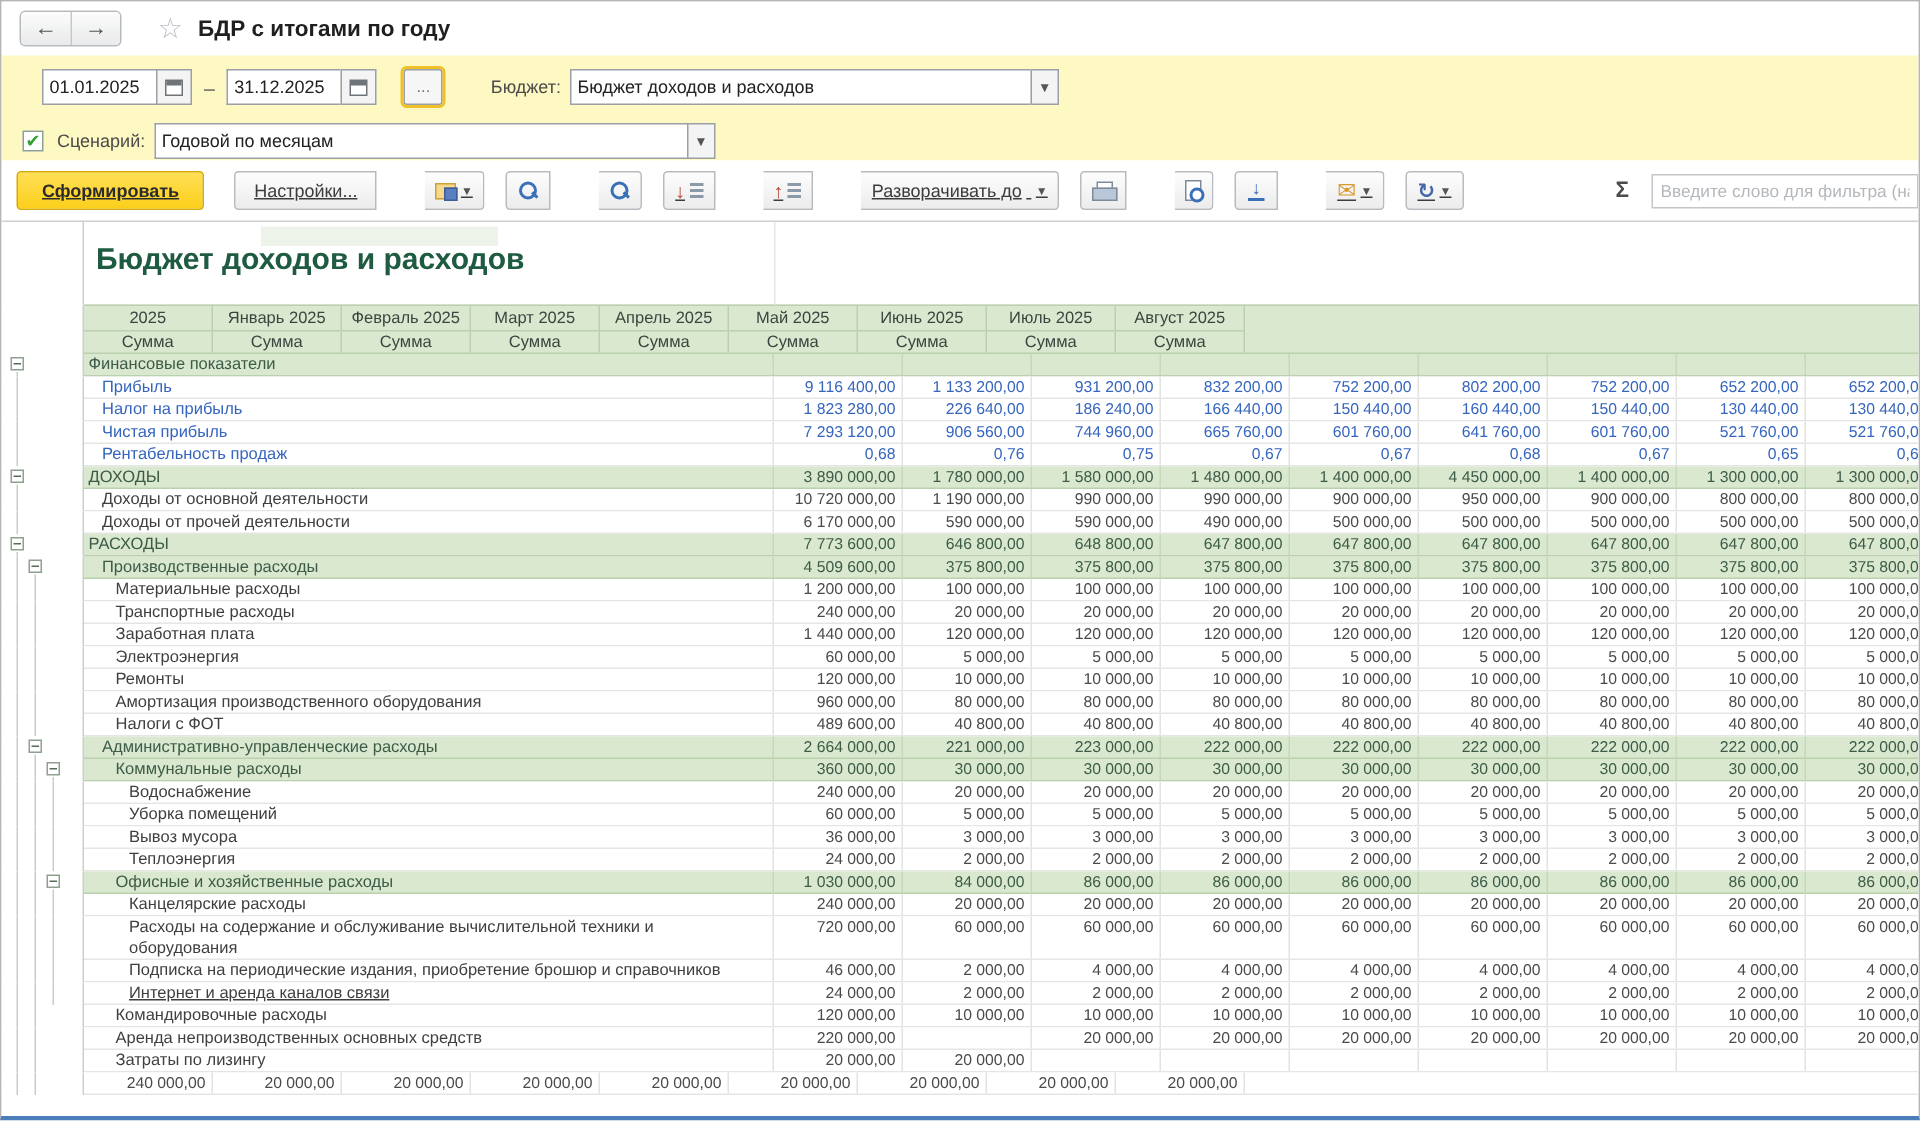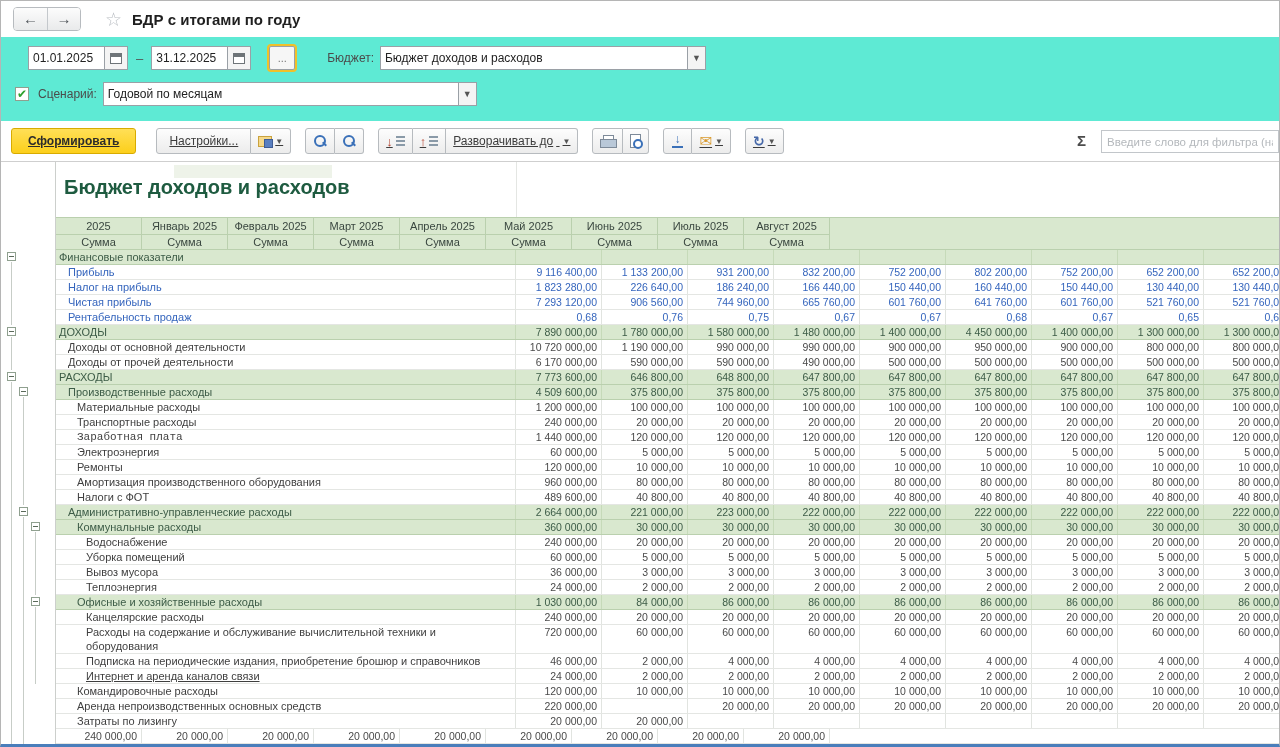--- a/index.html
+++ b/index.html
@@ -11,21 +11,21 @@
   
   .titlebar { height:36px; display:flex; align-items:center; padding-left:12px; background:#fff; }
   .navgrp { display:flex; border:1px solid #b7bbbf; border-radius:4px; overflow:hidden; }
   .navbtn { width:33px; height:22px; background:linear-gradient(#fcfcfc,#e9eaeb); border:none;
     color:#4f5459; font-size:15px; line-height:20px; cursor:pointer; }
   .navbtn + .navbtn { border-left:1px solid #c4c8cc; }
   .star { color:#b9bdc2; font-size:19px; margin:0 10px 0 24px; }
   .pagetitle { font-size:15px; font-weight:bold; color:#1f1f1f; }
 
   
-  .filterpanel { height:84px; background:#5eead4; padding:6px 0 0 0; }
+  .filterpanel { height:70px; background:#fef9c3; padding:6px 0 0 0; }
   .frow { display:flex; align-items:center; height:30px; }
   .lbl { font-size:12px; color:#4b4b4b; }
   .tinput { height:24px; border:1px solid #9aa0a6; background:#fff; font-size:12px;
     color:#222; padding:0 4px; font-family:inherit; }
   .datefield { display:flex; align-items:stretch; }
   .datefield .tinput { width:76px; border-right:none; }
   .calbtn { width:24px; height:24px; border:1px solid #9aa0a6; background:#f4f4f4;
     display:flex; align-items:center; justify-content:center; cursor:pointer; }
   .icon-cal { width:12px; height:11px; border:1px solid #6e7478; background:#fff; position:relative; }
   .icon-cal::before { content:""; position:absolute; left:0; right:0; top:0; height:3px; background:#6e7478; }
@@ -38,21 +38,21 @@
     font-size:9px; cursor:pointer; }
   .chk { width:14px; height:14px; border:1px solid #8fa08f; background:#fff; display:inline-flex;
     align-items:center; justify-content:center; color:#2ea12e; font-size:12px; font-weight:bold; cursor:pointer; }
 
   
   .toolbar { height:40px; display:flex; align-items:center; background:#fff; position:relative; }
   .btn { height:26px; border:1px solid #b7bbbf; background:linear-gradient(#fdfdfd,#ececec);
     border-radius:3px; font-size:12px; color:#3c3c3c; padding:0 12px; cursor:pointer; font-family:inherit;text-decoration:underline; }
   .btn-yellow { background:linear-gradient(#ffdf57,#fccf1b); border-color:#d8ab00; font-weight:bold;
     color:#2b2b2b; margin-left:10px; padding:0 16px; }
-  .btngrp { display:flex; }
+  .btngrp { display:flex;gap:32px; }
   .btngrp .btn { border-radius:0; }
   .btngrp .btn:first-child { border-radius:3px 0 0 3px; }
   .btngrp .btn:last-child { border-radius:0 3px 3px 0; }
   .btngrp .btn + .btn { border-left:none; }
   .ibtn { display:flex; align-items:center; justify-content:center; gap:3px; padding:0 7px; }
   .ddarr { font-size:8px; color:#555; }
   .icon-search { position:relative; width:14px; height:14px; }
   .icon-search::before { content:""; position:absolute; left:1px; top:1px; width:8px; height:8px;
     border:2px solid #3a70b8; border-radius:50%; }
   .icon-search::after { content:""; position:absolute; left:9px; top:9px; width:5px; height:2px;
@@ -366,21 +366,21 @@
             <div class="cell val">0,65</div>
           </div>
         </div>
         <div class="row group">
           <div class="gut">
             <div class="gline" style="left: 10px; top: 12px;"></div>
             <div class="gbox" style="left: 6px; top: 2px;"></div>
           </div>
           <div class="rowmain">
             <div class="cell label" style="padding-left: 3px;">ДОХОДЫ</div>
-            <div class="cell val">7 890 000,00</div>
+            <div class="cell val">3 890 000,00</div>
             <div class="cell val">1 780 000,00</div>
             <div class="cell val">1 580 000,00</div>
             <div class="cell val">1 480 000,00</div>
             <div class="cell val">1 400 000,00</div>
             <div class="cell val">4 450 000,00</div>
             <div class="cell val">1 400 000,00</div>
             <div class="cell val">1 300 000,00</div>
             <div class="cell val">1 300 000,00</div>
           </div>
         </div>
@@ -490,21 +490,21 @@
             <div class="cell val">20 000,00</div>
             <div class="cell val">20 000,00</div>
           </div>
         </div>
         <div class="row normal">
           <div class="gut">
             <div class="gline" style="left: 10px;"></div>
             <div class="gline" style="left: 22px;"></div>
           </div>
           <div class="rowmain">
-            <div class="cell label" style="padding-left: 21px; font-family: Liberation Mono, monospace;">Заработная плата</div>
+            <div class="cell label" style="padding-left: 21px;">Заработная плата</div>
             <div class="cell val">1 440 000,00</div>
             <div class="cell val">120 000,00</div>
             <div class="cell val">120 000,00</div>
             <div class="cell val">120 000,00</div>
             <div class="cell val">120 000,00</div>
             <div class="cell val">120 000,00</div>
             <div class="cell val">120 000,00</div>
             <div class="cell val">120 000,00</div>
             <div class="cell val">120 000,00</div>
           </div>

